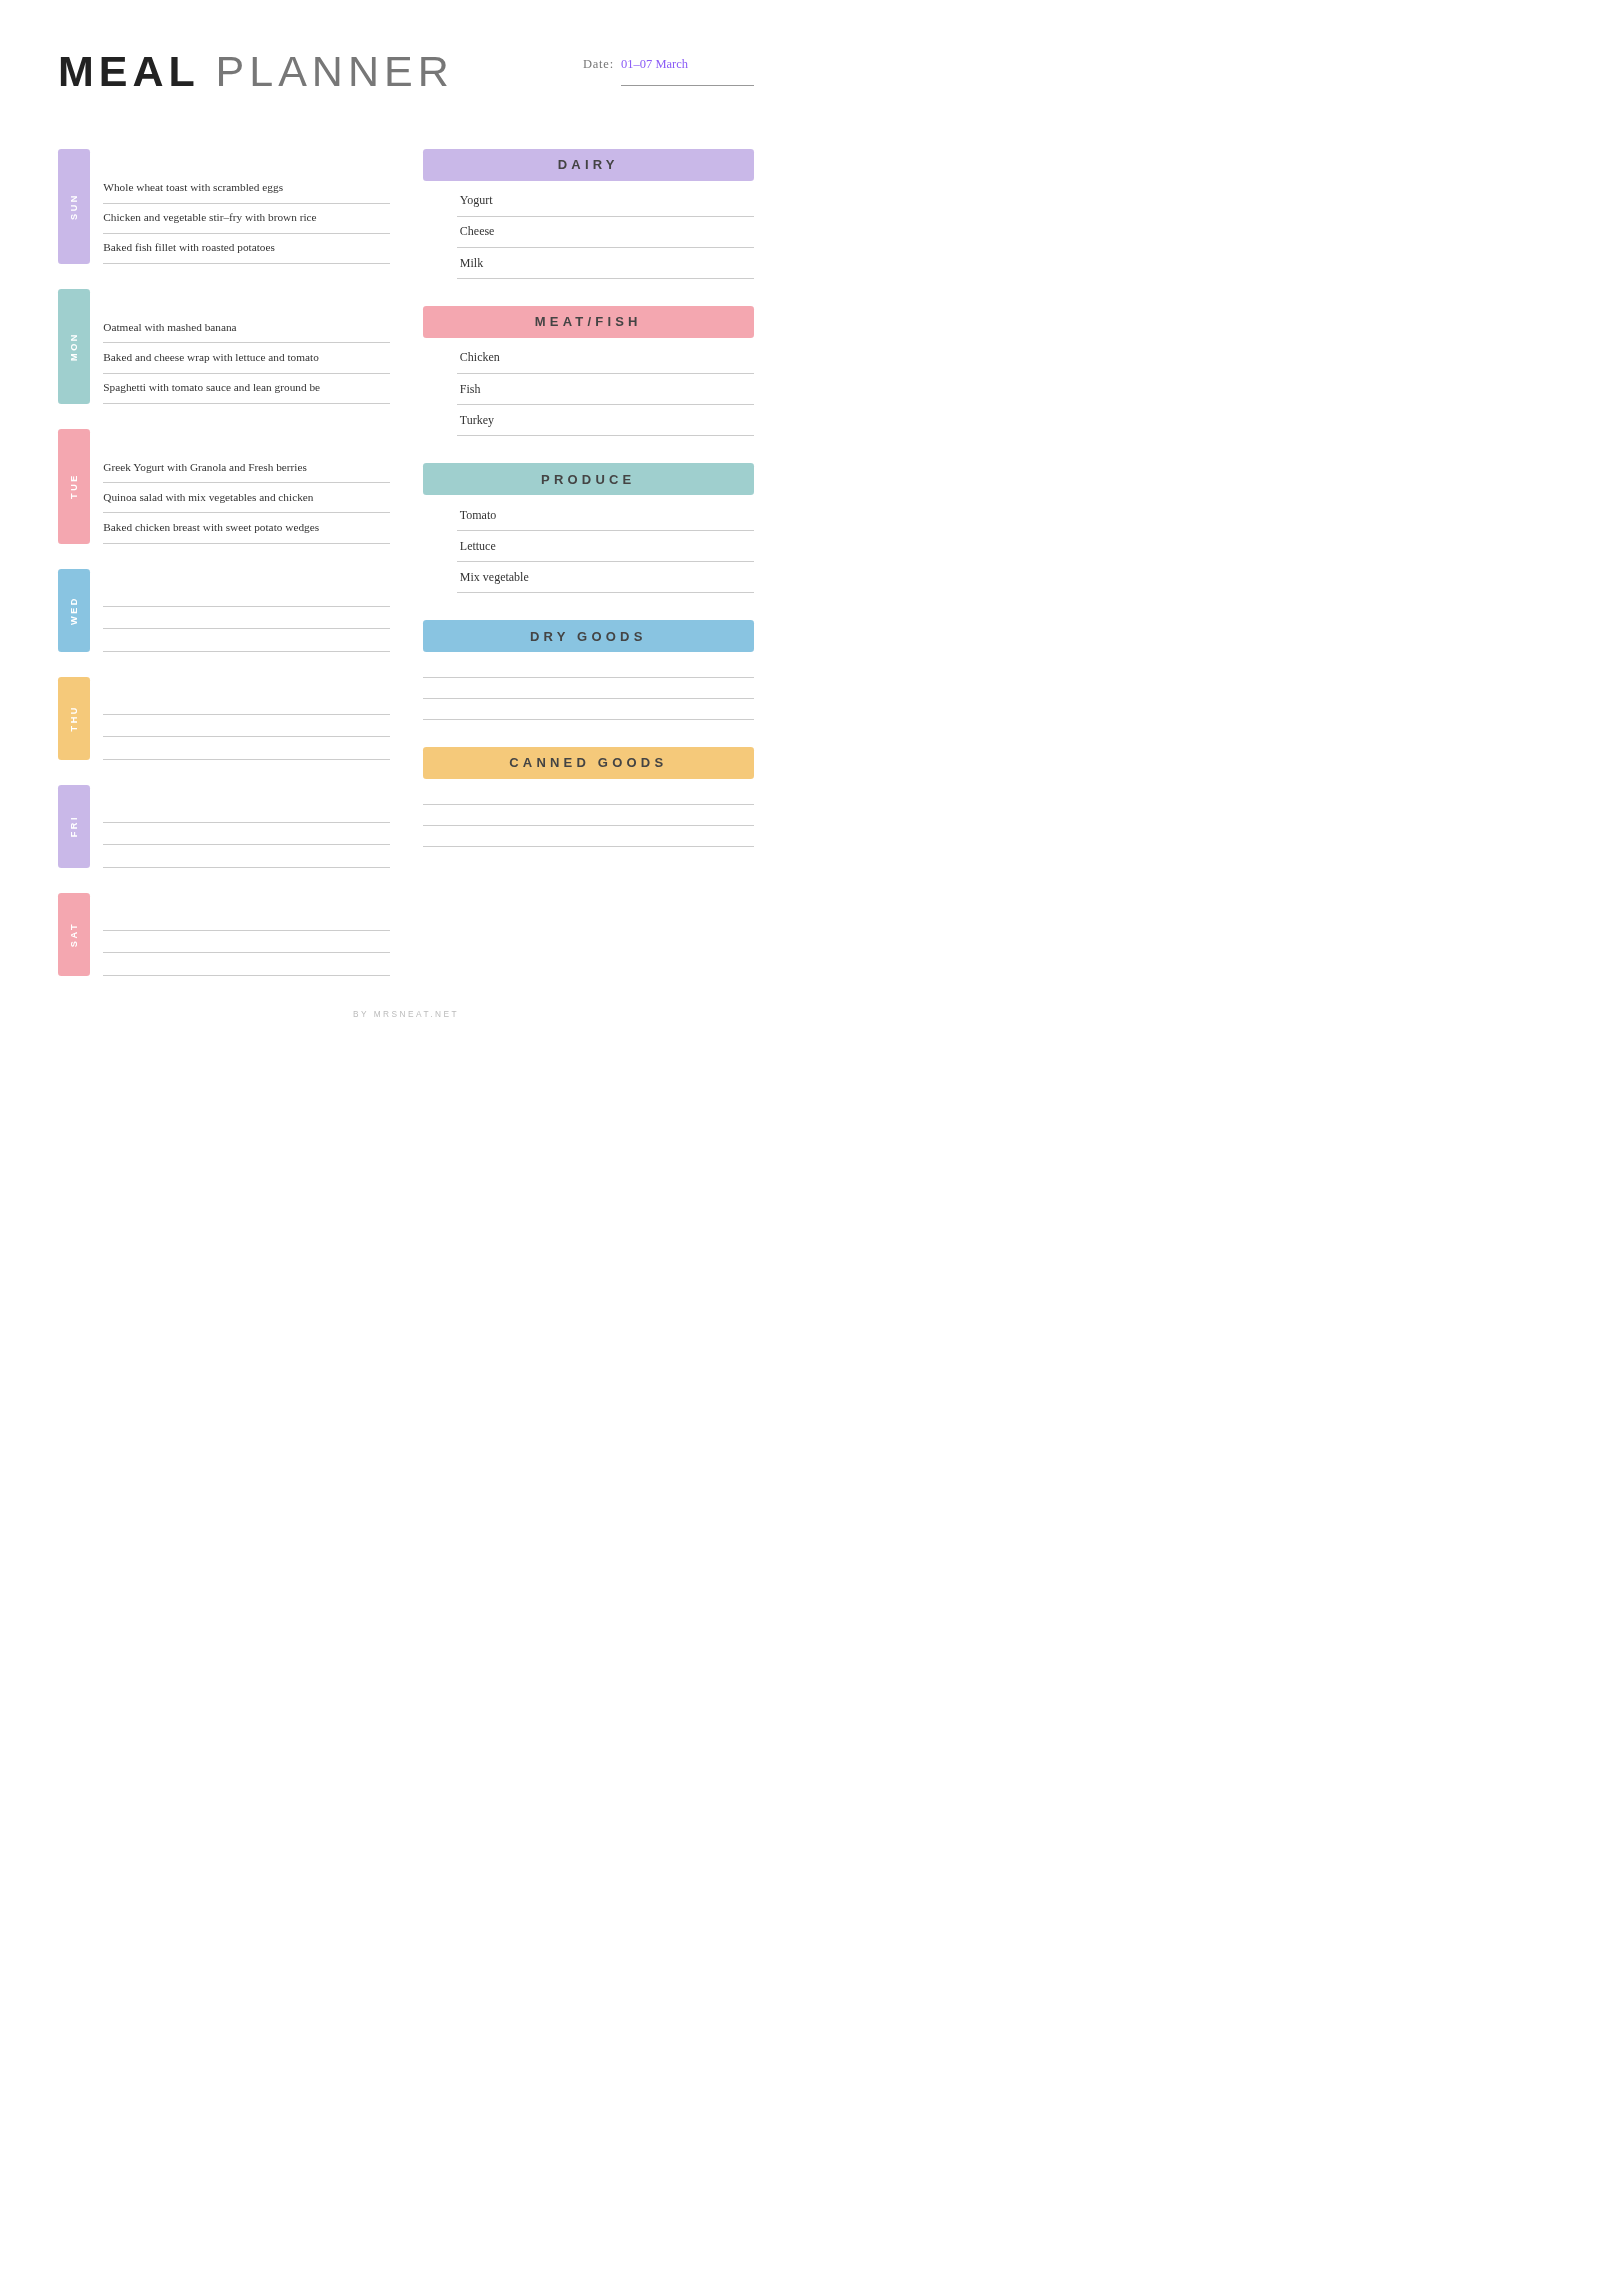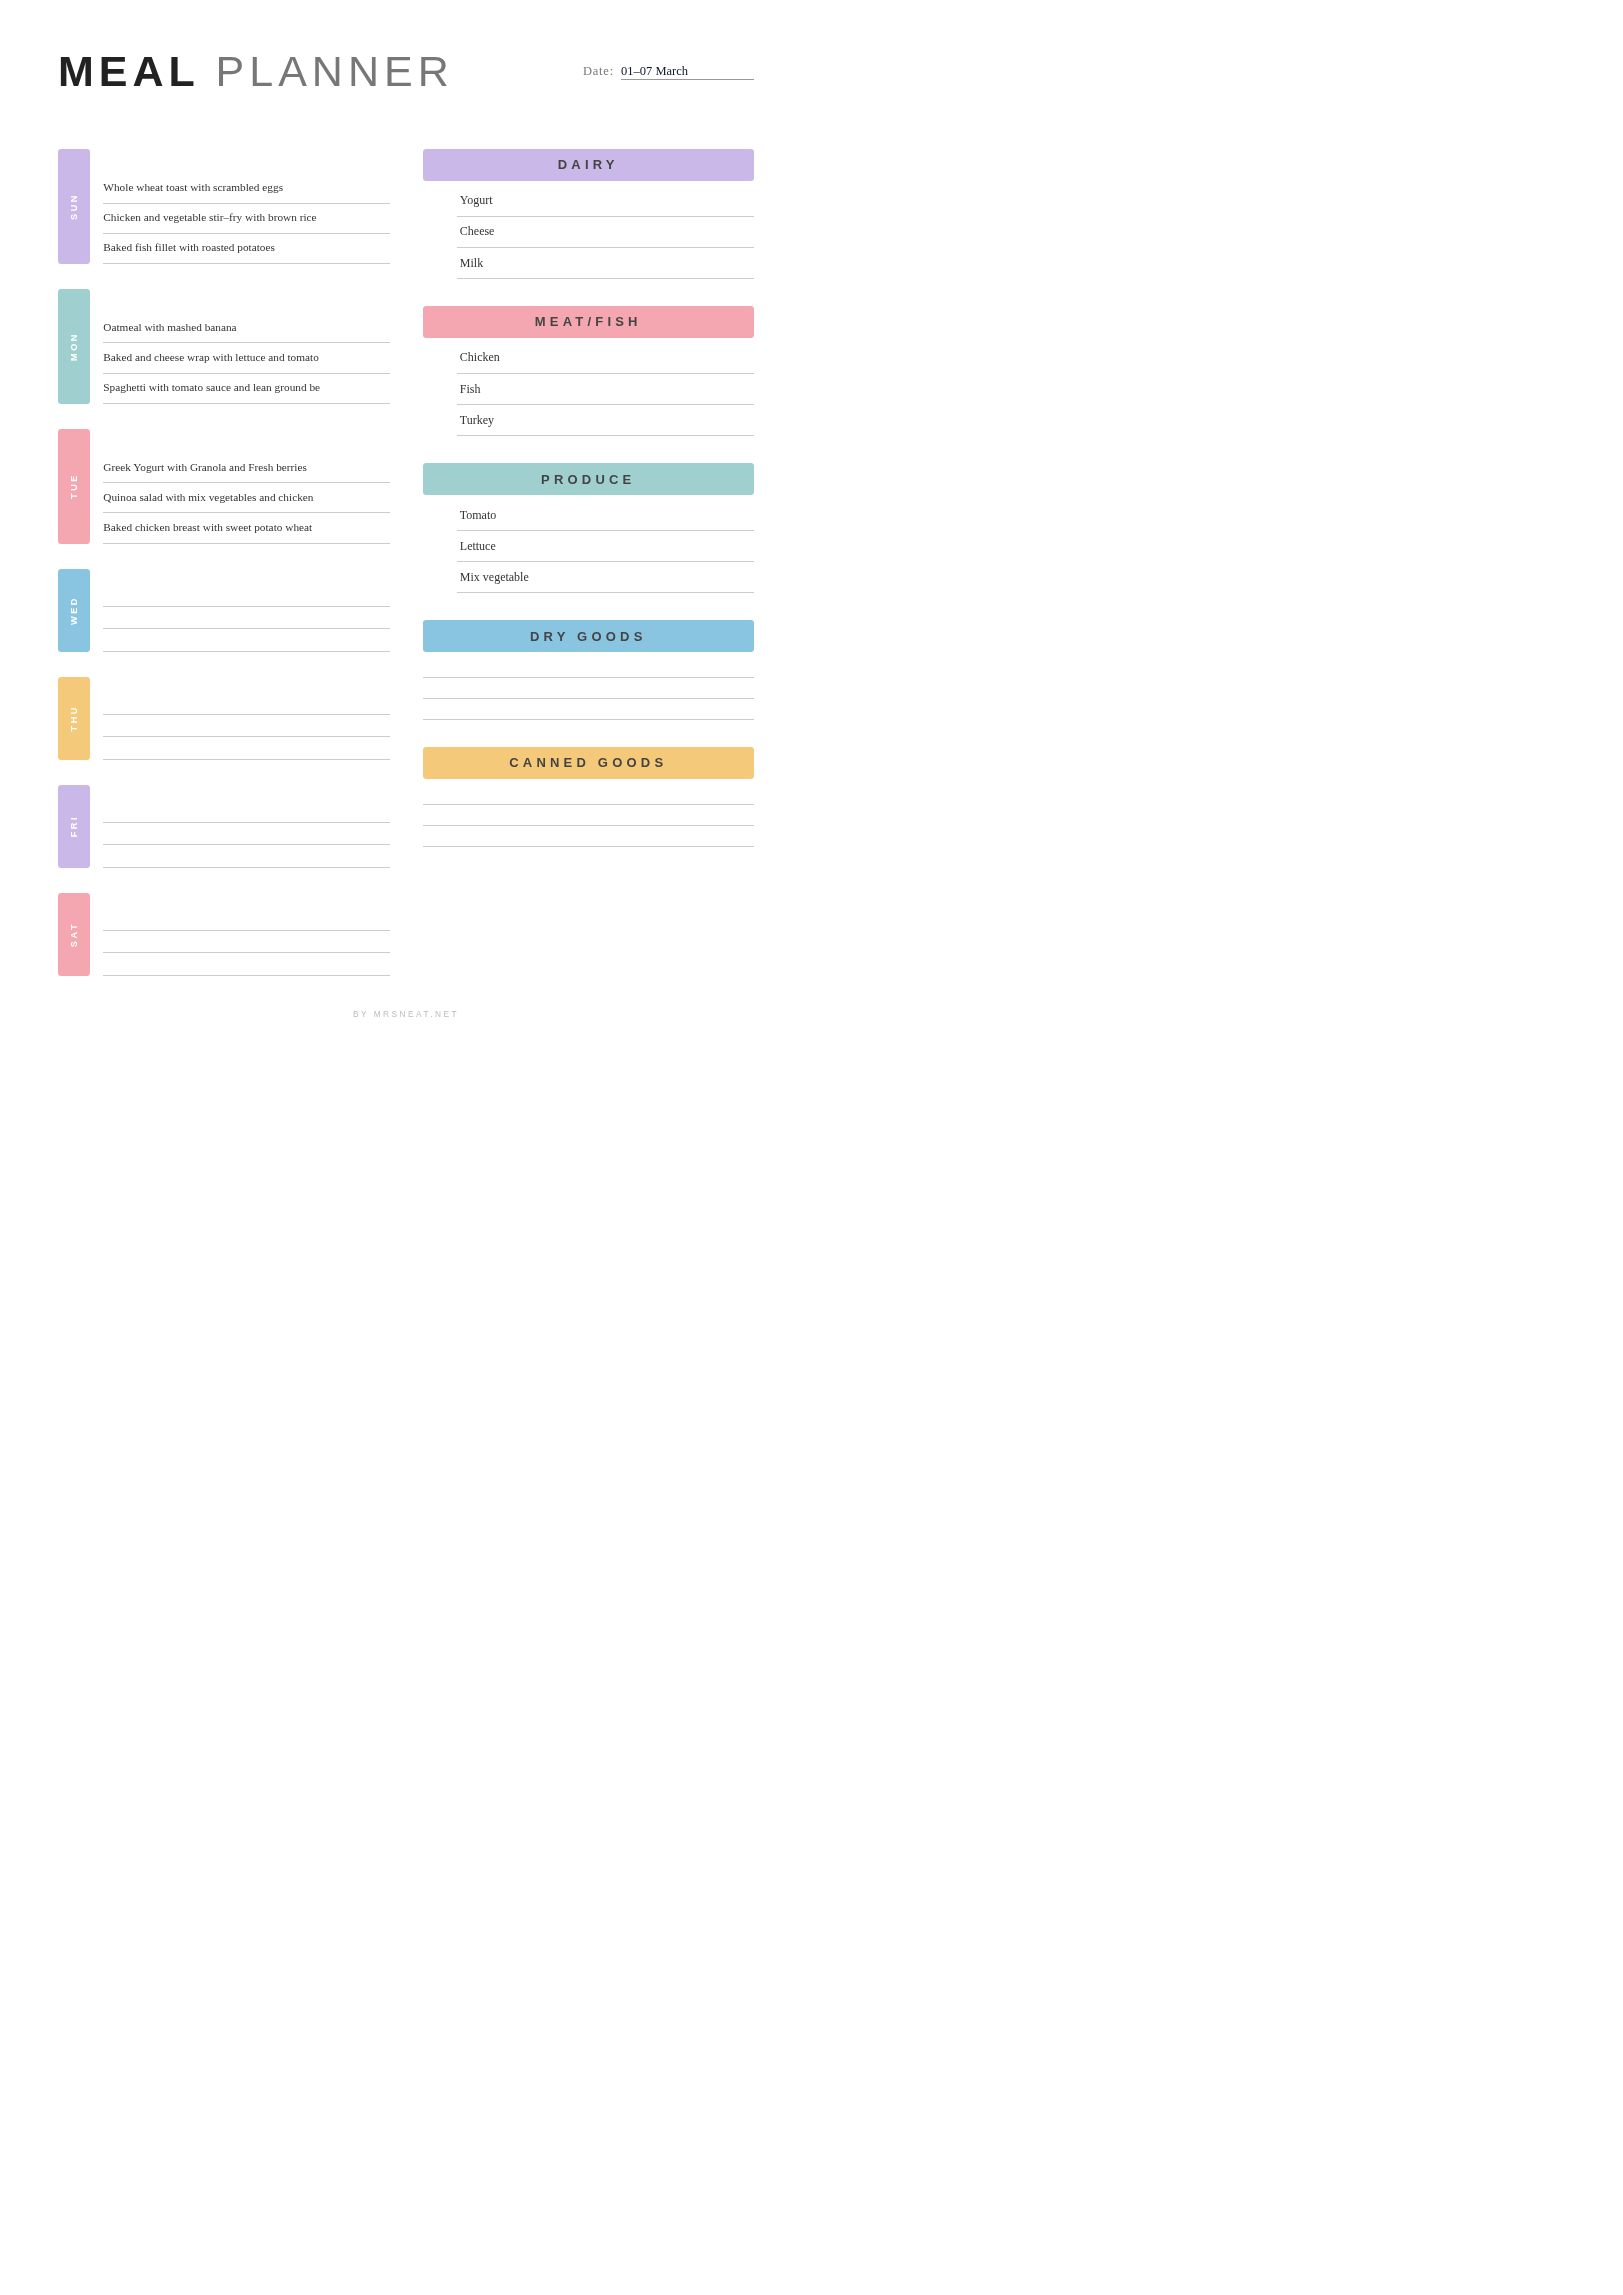--- a/index.html
+++ b/index.html
@@ -40,24 +40,24 @@
       gap: 7px;
       margin-left: auto;
     }
     .header-date-label {
       font-size: 12.5px;
       color: #777;
       letter-spacing: 0.8px;
     }
     .header-date-value {
       font-size: 12.5px;
-      color: #0f172a;
+      color: #8b5cf6;
       border-bottom: 0.8px solid #999;
       min-width: 133px;
-      padding-bottom: 0;
+      padding-bottom: 13px;
     }
 
     
     .main-grid {
       display: grid;
       grid-template-columns: 1fr 1fr;
       gap: 0 33px;
     }
 
     
@@ -200,21 +200,21 @@
             <div class="meal-item">Spaghetti with tomato sauce and lean ground be</div>
           </div>
         </div>
         <div class="day-row">
           <div class="day-label tue-color">
             <span>TUE</span>
           </div>
           <div class="day-meals">
             <div class="meal-item">Greek Yogurt with Granola and Fresh berries</div>
             <div class="meal-item">Quinoa salad with mix vegetables and chicken</div>
-            <div class="meal-item">Baked chicken breast with sweet potato wheat</div>
+            <div class="meal-item">Baked chicken breast with sweet potato wedges</div>
           </div>
         </div>
         <div class="day-row">
           <div class="day-label wed-color">
             <span>WED</span>
           </div>
           <div class="day-meals">
             <div class="meal-item"></div>
             <div class="meal-item"></div>
             <div class="meal-item"></div>

